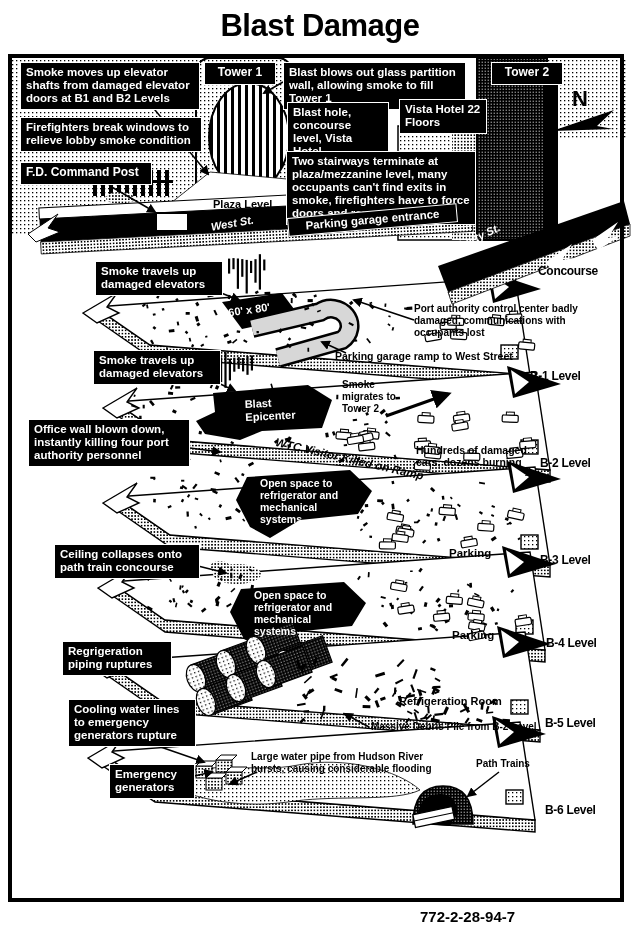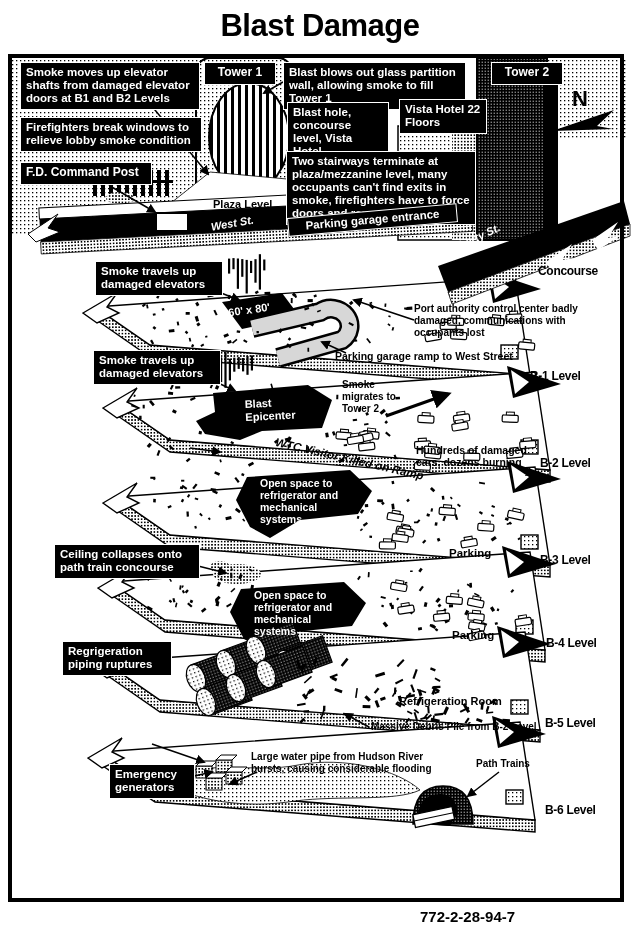--- a/index.html
+++ b/index.html
@@ -761,28 +761,30 @@
 <div class="level-label" style="left:545px;top:716px;">B-5 Level</div>
 <div class="level-label" style="left:545px;top:803px;">B-6 Level</div>
 
 <div class="callout" style="left:95px;top:261px;width:128px;">Smoke travels up damaged elevators</div>
 <div class="on-art" style="left:228px;top:302px;width:64px;font-size:11px;transform:rotate(-8deg);white-space:nowrap;">60' x 80'</div>
 <div class="note" style="left:414px;top:303px;width:165px;">Port authority control center badly damaged, communications with occupants lost</div>
 <div class="note" style="left:335px;top:350px;font-size:10.5px;white-space:nowrap;">Parking garage ramp to West Street</div>
 <div class="callout" style="left:93px;top:350px;width:128px;">Smoke travels up damaged elevators</div>
 <div class="on-art" style="left:245px;top:396px;width:78px;font-size:11px;transform:rotate(-3deg);">Blast Epicenter</div>
 <div class="note" style="left:342px;top:379px;width:72px;font-size:10px;">Smoke migrates to Tower 2</div>
+<div class="callout" style="left:28px;top:419px;width:162px;">Office wall blown down, instantly killing four port authority personnel</div>
 <div class="note" style="left:277px;top:436px;font-size:11.5px;font-style:italic;transform:rotate(13deg);transform-origin:left top;white-space:nowrap;">WTC Visitor Killed on Ramp</div>
 <div class="note" style="left:416px;top:444px;width:122px;font-size:10.5px;">Hundreds of damaged cars, dozens burning</div>
 <div class="on-art" style="left:260px;top:477px;width:95px;font-size:10.5px;">Open space to refrigerator and mechanical systems</div>
 <div class="note" style="left:449px;top:547px;font-size:11.5px;">Parking</div>
 <div class="callout" style="left:54px;top:544px;width:146px;">Ceiling collapses onto path train concourse</div>
 <div class="on-art" style="left:254px;top:589px;width:95px;font-size:10.5px;">Open space to refrigerator and mechanical systems</div>
 <div class="note" style="left:452px;top:629px;font-size:11.5px;">Parking</div>
 <div class="callout" style="left:62px;top:641px;width:110px;">Regrigeration piping ruptures</div>
 <div class="note" style="left:399px;top:695px;font-size:11px;white-space:nowrap;">Refrigeration Room</div>
 <div class="note" style="left:371px;top:721px;white-space:nowrap;">Massive Debris Pile from B-2 Level</div>
+<div class="callout" style="left:68px;top:699px;width:128px;">Cooling water lines to emergency generators rupture</div>
 <div class="callout" style="left:109px;top:764px;width:86px;">Emergency generators</div>
 <div class="note" style="left:251px;top:751px;width:195px;">Large water pipe from Hudson River bursts, causing considerable flooding</div>
 <div class="note" style="left:476px;top:758px;white-space:nowrap;">Path Trains</div>
 
 <div class="fig-num">772-2-28-94-7</div>
 </div>
 
 </body></html>

